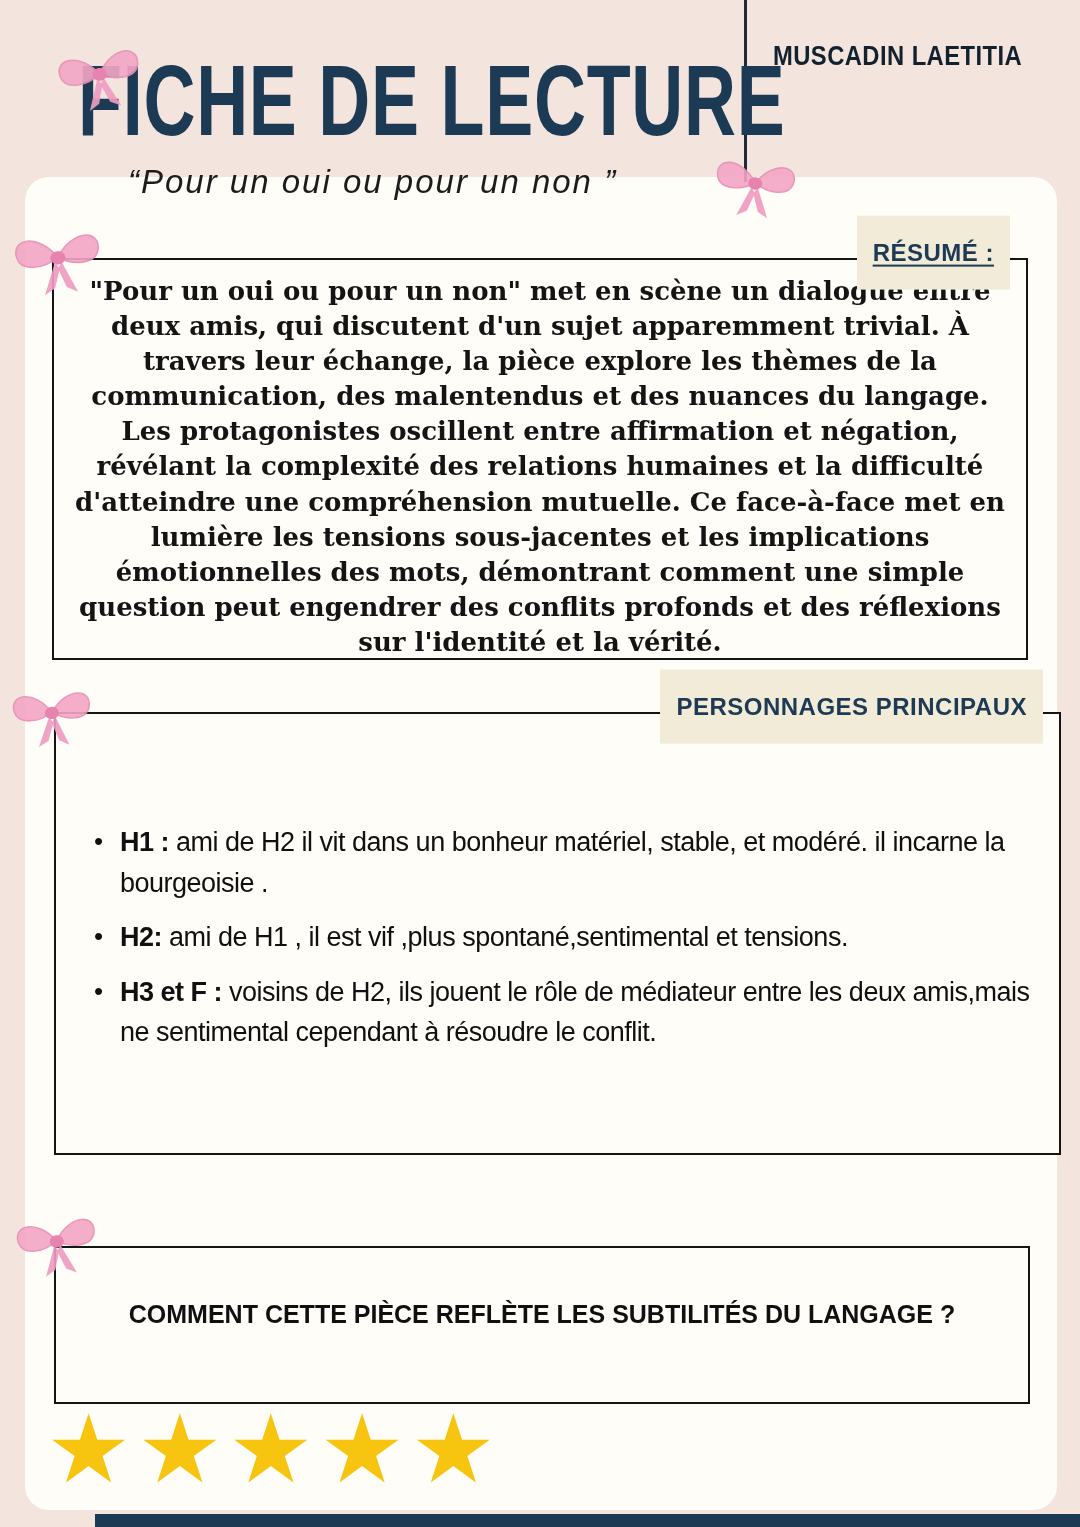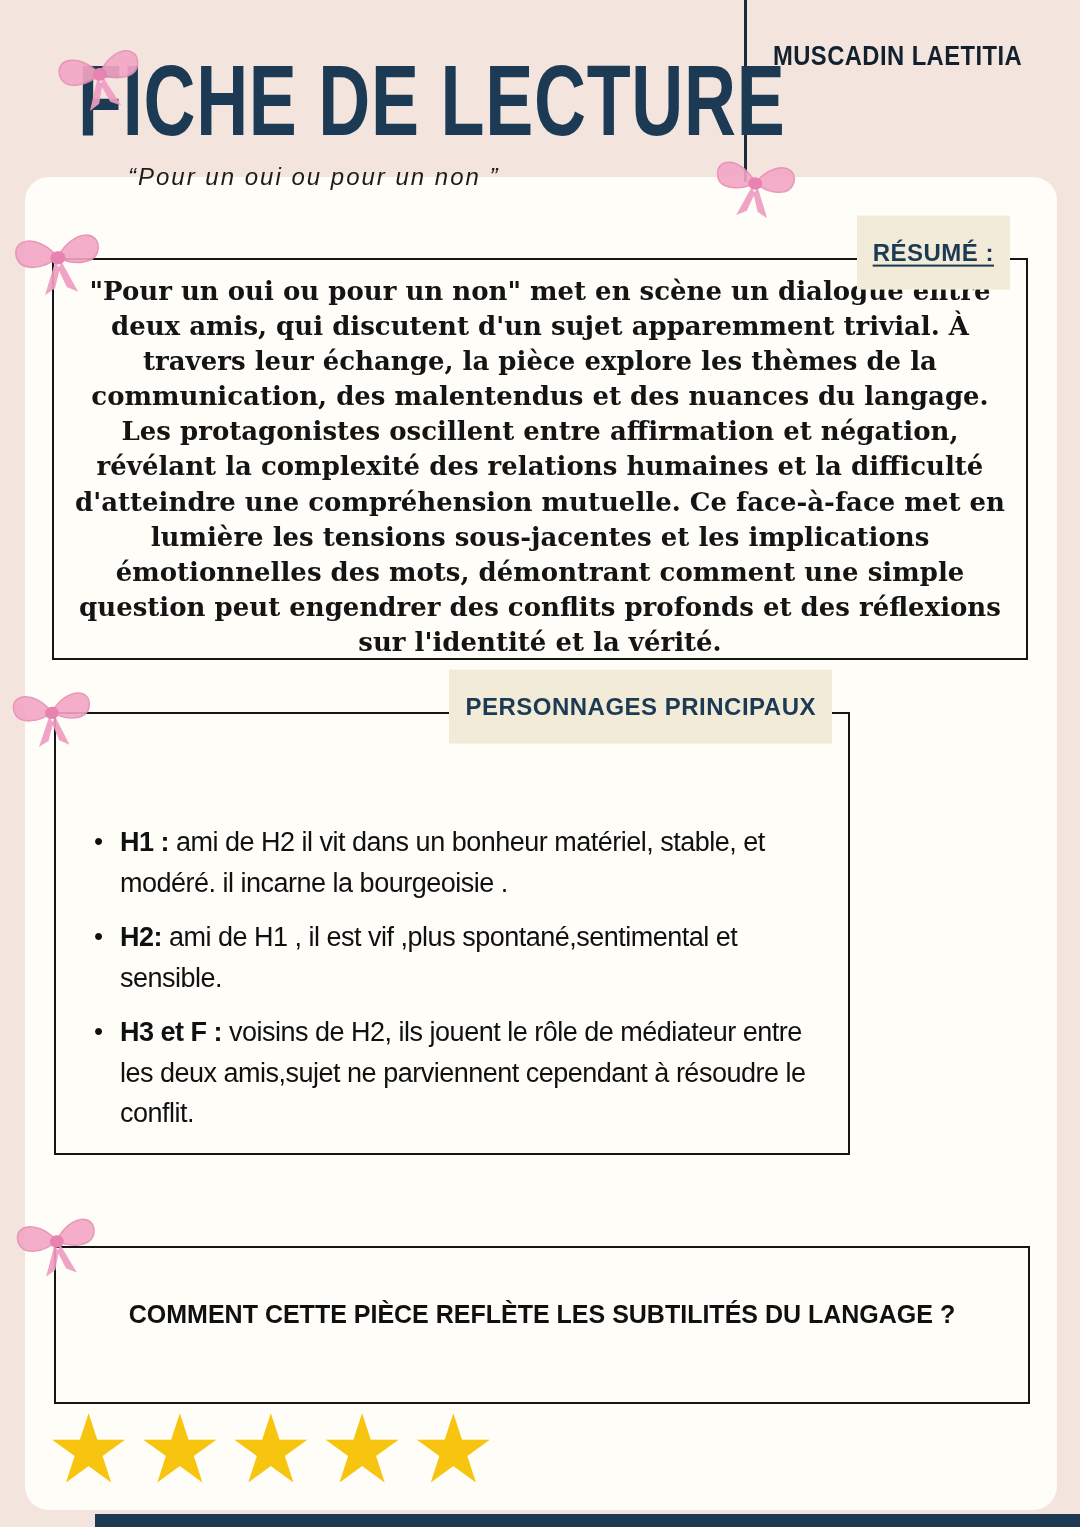--- a/index.html
+++ b/index.html
@@ -24,28 +24,28 @@
     position:absolute;right:58px;top:40px;font-size:28px;font-weight:bold;
     color:#13202e;white-space:nowrap;transform:scaleX(0.85);transform-origin:right top;
     letter-spacing:0.5px;
   }
   .title{
     position:absolute;left:78px;top:50px;margin:0;font-size:100px;line-height:1;
     font-weight:800;color:var(--navy);white-space:nowrap;
     transform:scaleX(0.72);transform-origin:left top;letter-spacing:1px;
   }
   .subtitle{
-    position:absolute;left:128px;top:163px;font-size:24px;font-style:italic;
+    position:absolute;left:128px;top:163px;font-size:33px;font-style:italic;
     color:#1c1c1c;letter-spacing:2px;white-space:nowrap;
   }
   .box{
     position:absolute;background:var(--paper);border:2px solid #151515;
   }
   .resume-box{left:52px;top:258px;width:976px;height:402px;}
-  .chars-box{left:54px;top:712px;width:796px;height:443px;}
+  .chars-box{left:54px;top:712px;width:1007px;height:443px;}
   .critique-box{left:54px;top:1246px;width:976px;height:158px;}
   .label{
     position:absolute;top:0;right:16px;transform:translateY(-60%);
     background:var(--label_bg);padding:23px 16px;font-size:24px;font-weight:bold;
     color:var(--navy);white-space:nowrap;letter-spacing:0.5px;
   }
   .label .underline{text-decoration:underline;text-underline-offset:4px;}
   .resume-text{
     margin:0;padding:14px 20px;text-align:center;
     font-family:"DejaVu Serif", serif;font-weight:bold;
@@ -111,24 +111,24 @@
   <p class="resume-text">"Pour un oui ou pour un non"  met en scène un dialogue entre deux amis, qui discutent d'un sujet apparemment trivial. À travers leur échange, la pièce explore les thèmes de la communication, des malentendus et des nuances du langage. Les protagonistes oscillent entre affirmation et négation, révélant la complexité des relations humaines et la difficulté d'atteindre une compréhension mutuelle. Ce face-à-face met en lumière les tensions sous-jacentes et les implications émotionnelles des mots, démontrant comment une simple question peut engendrer des conflits profonds et des réflexions sur l'identité et la vérité.</p>
 </section>
 
 <section class="box chars-box">
   <div class="label">PERSONNAGES PRINCIPAUX</div>
   <ul class="char-list">
     <li>
       <span class="char-name">H1 :</span><span> ami de H2 il vit dans un bonheur matériel, stable, et modéré. il incarne la bourgeoisie .</span>
     </li>
     <li>
-      <span class="char-name">H2:</span><span> ami de H1 , il est vif ,plus spontané,sentimental et sensible.</span>
+      <span class="char-name">H2:</span><span> ami de H1 , il est vif ,plus spontané,sentimental et tensions.</span>
     </li>
     <li>
-      <span class="char-name">H3 et F :</span><span> voisins de H2, ils jouent le rôle de médiateur entre les deux amis,sujet ne parviennent cependant à résoudre le conflit.</span>
+      <span class="char-name">H3 et F :</span><span> voisins de H2, ils jouent le rôle de médiateur entre les deux amis,mais ne sentimental cependant à résoudre le conflit.</span>
     </li>
   </ul>
 </section>
 
 <section class="box critique-box">
   <div class="question">COMMENT CETTE PIÈCE REFLÈTE LES SUBTILITÉS DU LANGAGE ?</div>
 </section>
 
 <div class="stars"><span class="star">★</span><span class="star">★</span><span class="star">★</span><span class="star">★</span><span class="star">★</span></div>
 

